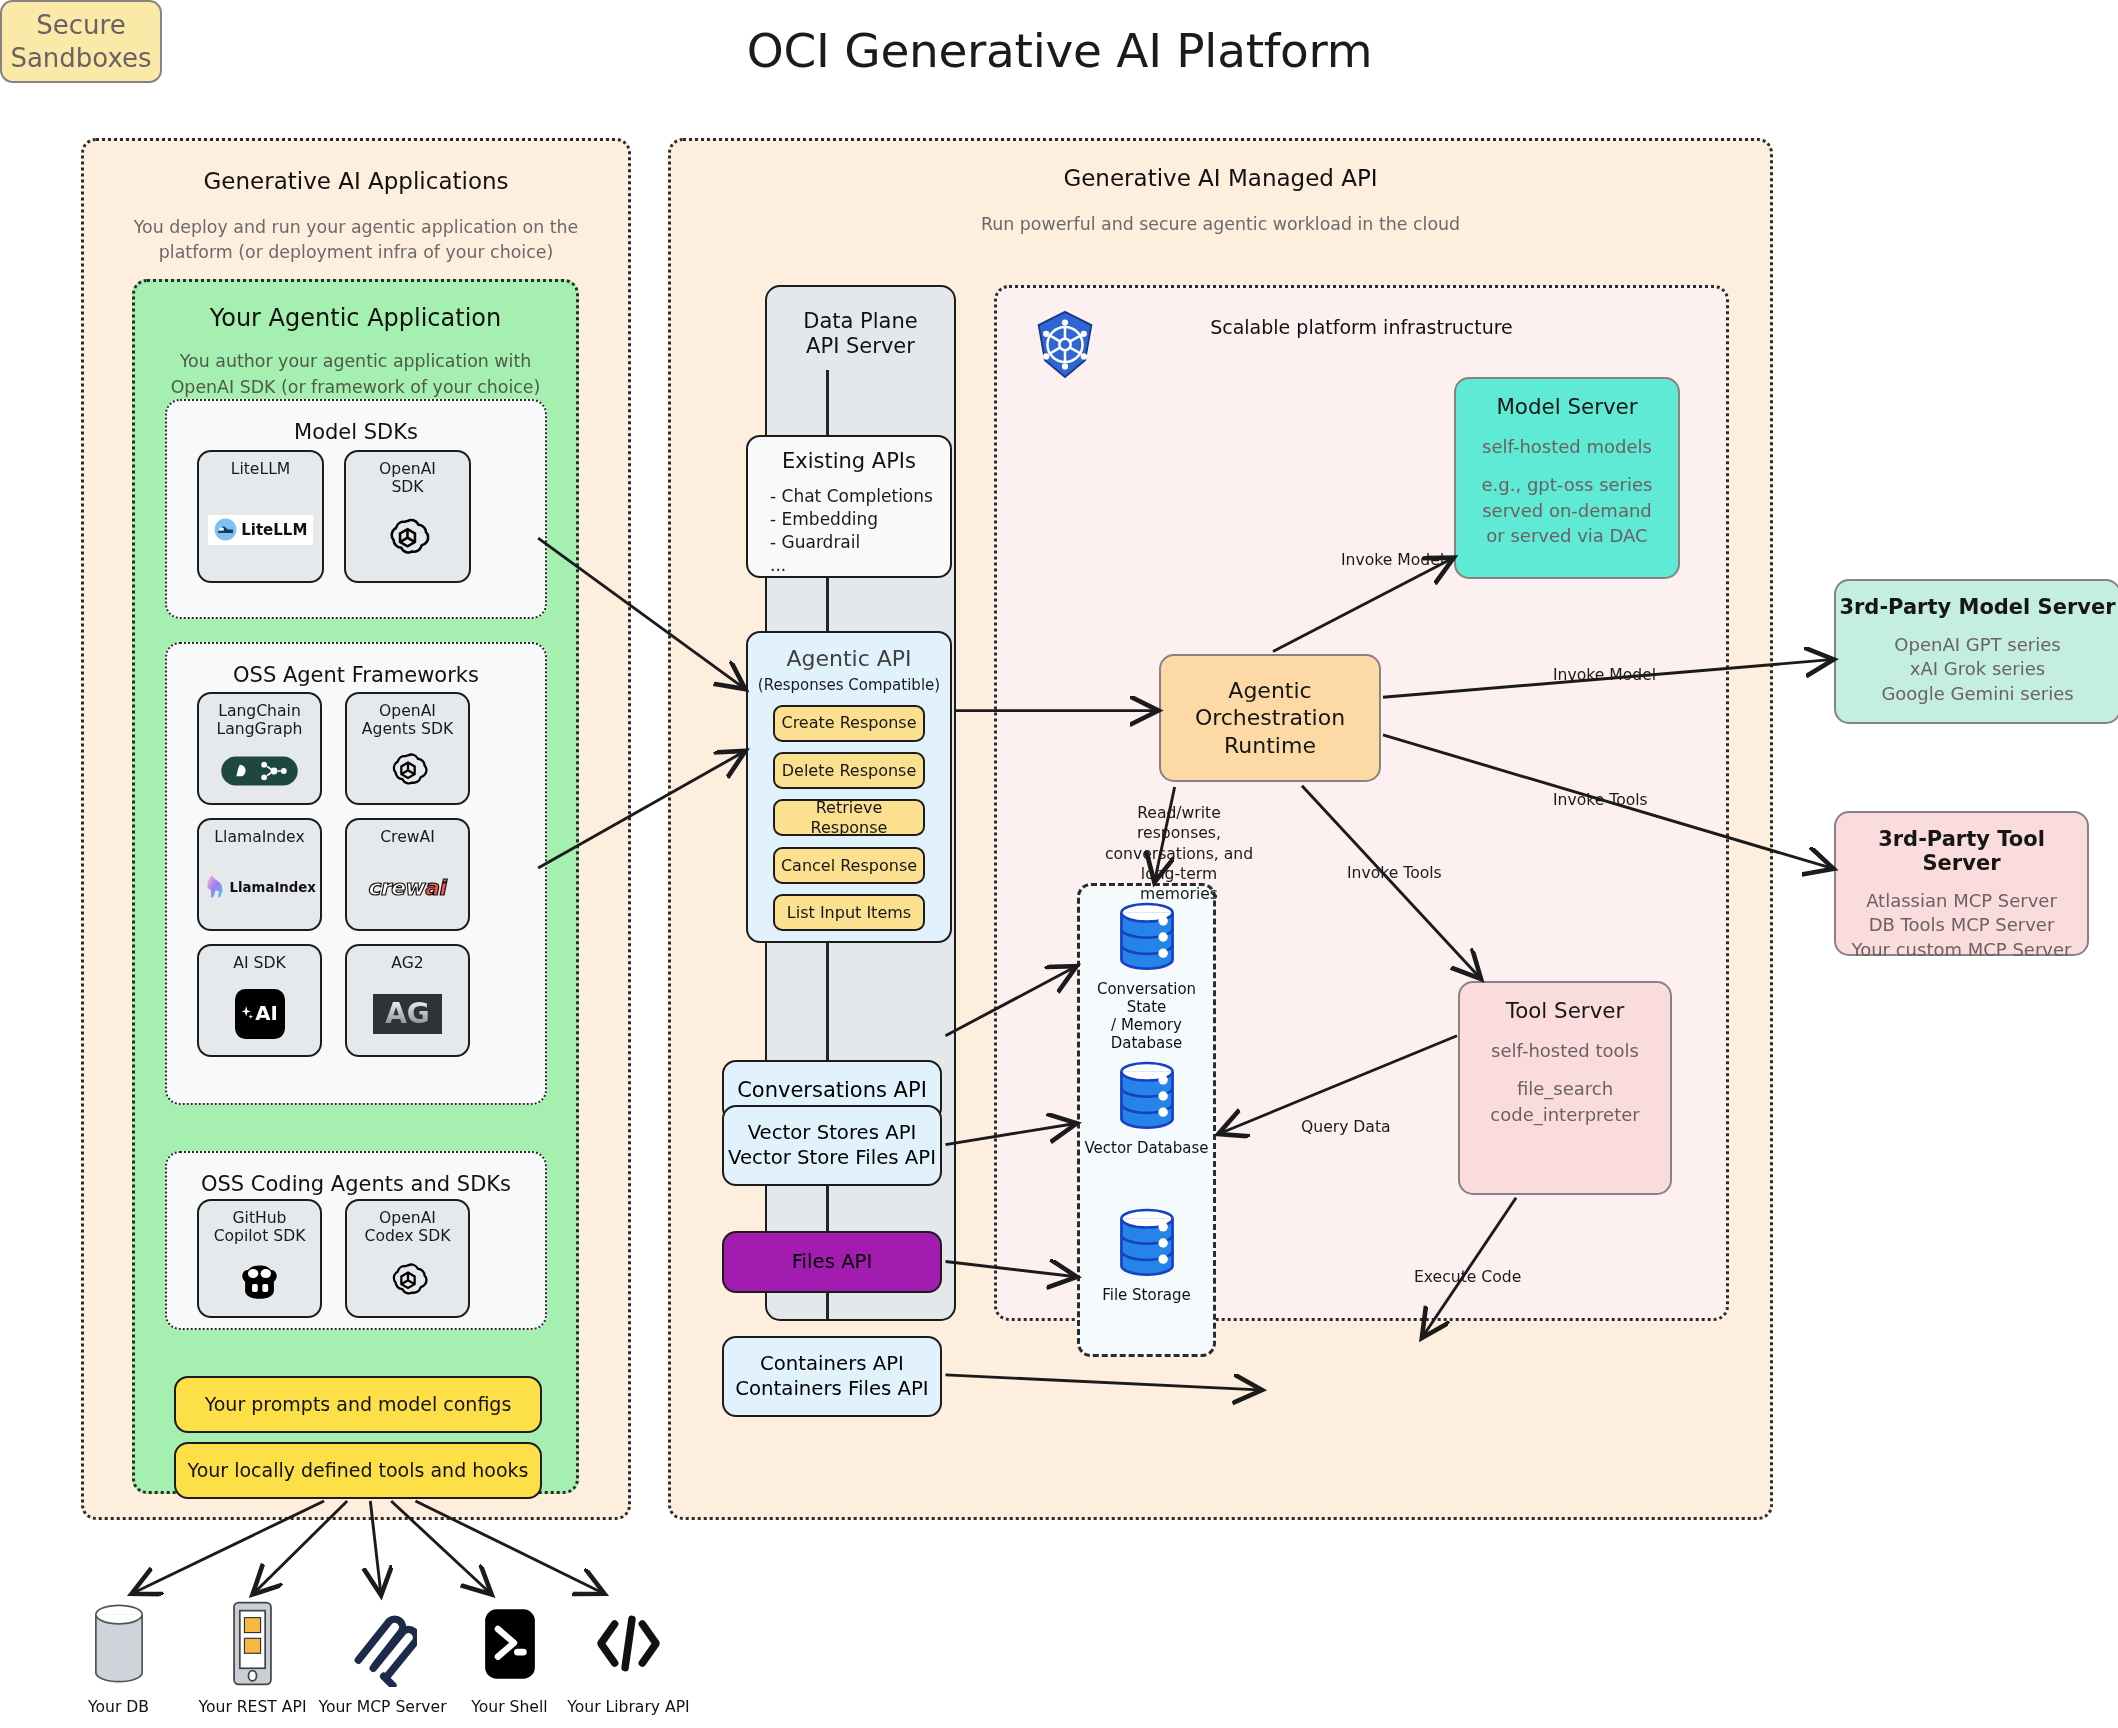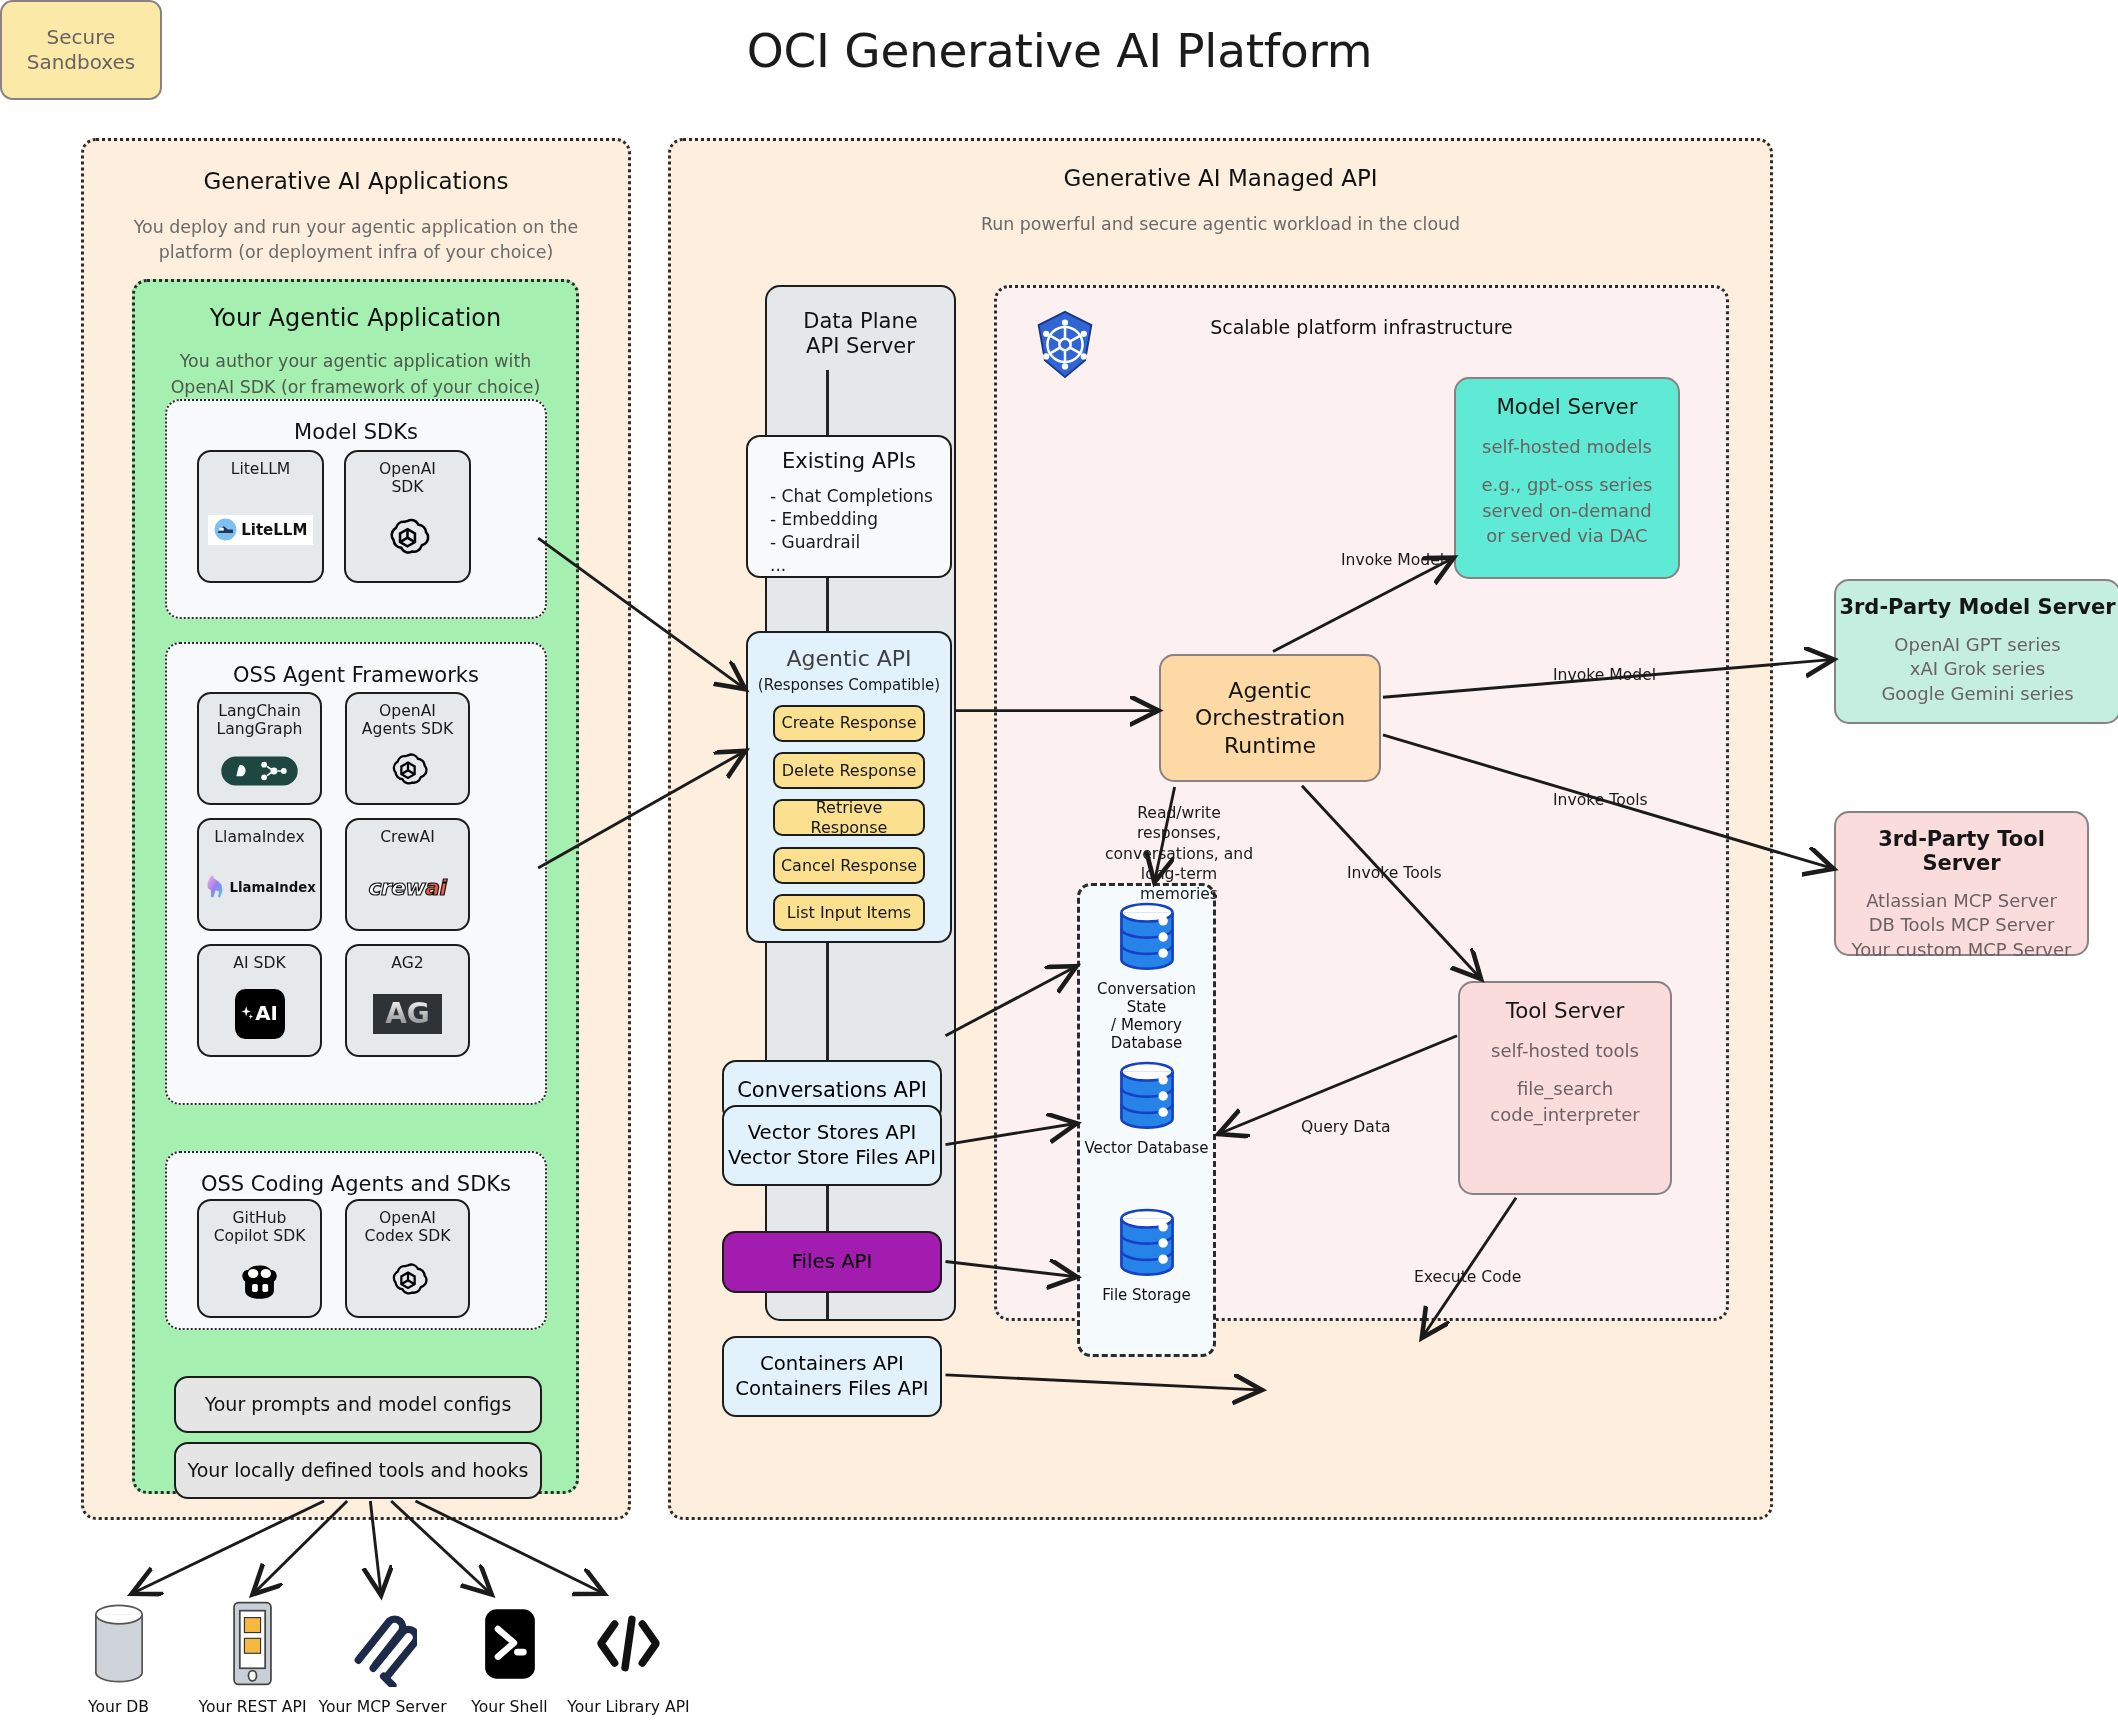--- a/index.html
+++ b/index.html
@@ -54,21 +54,21 @@
     position:absolute; background:#e6e9ec;
     border:2.9px solid #1c1c1c; border-radius:14px;
     display:flex; flex-direction:column; align-items:center; justify-content:flex-start;
     padding-top:9px;
   }
   .tile-label { font-size:15.6px; color:#1a1a1a; text-align:center; line-height:1.14; }
   .tile-logo  { flex:1; display:flex; align-items:center; justify-content:center; width:100%; }
 
   
   .bluebar {
-    position:absolute; background:#e5e5e5; border:2.9px solid #1c1c1c; border-radius:14px;
+    position:absolute; background:#fde047; border:2.9px solid #1c1c1c; border-radius:14px;
     display:flex; align-items:center; justify-content:center;
     font-size:19px; color:#111; text-align:center; line-height:1.2;
   }
   #prompts-bar { left:174px; top:1376px; width:368px; height:57px; }
   #tools-bar   { left:174px; top:1442px; width:368px; height:57px; }
 
   
   #managed-panel { left:668px; top:138px; width:1105px; height:1382px; background:#fdeedd; }
   #managed-panel > .panel-title { margin-top:24px; }
   #managed-panel > .panel-sub   { margin-top:21px; }
@@ -134,24 +134,24 @@
   .svc .body { font-size:18px; color:#6b6164; margin-top:15px; line-height:1.42; }
 
   #model-server   { left:1454px; top:377px;  width:226px; height:202px; background:#5eead4; }
   #orch-runtime   {
     left:1159px; top:654px; width:222px; height:128px; background:#fcd9a5;
     border:2.9px solid #8a8184; justify-content:center;
   }
   #orch-runtime .hdr { font-size:22px; margin-top:0; line-height:1.24; color:#161616; }
   #tool-server    { left:1458px; top:981px; width:214px; height:214px; background:#fbdcdc; }
   #secure-sandbox {
-    left:1262px; top:1345px; width:162px; height:100px; background:#fbeaa7;
+    left:1262px; top:1345px; width:162px; height:83px; background:#fbeaa7;
     border:2.9px solid #8a8184; border-radius:12.7px;
     display:flex; align-items:center; justify-content:center;
-    font-size:20px; color:#6b6164; text-align:center; line-height:1.24;
+    font-size:26px; color:#6b6164; text-align:center; line-height:1.24;
   }
 
   #third-model { position:absolute; left:1834px; top:579px; width:287px; height:145px; background:#c3eee0;
                  border:2.9px solid #8a8184; border-radius:15px; display:flex; flex-direction:column; align-items:center; text-align:center; }
   #third-tool  { position:absolute; left:1834px; top:811px; width:255px; height:145px; background:#fbdcdc;
                  border:2.9px solid #8a8184; border-radius:15px; display:flex; flex-direction:column; align-items:center; text-align:center; }
   #third-model .hdr, #third-tool .hdr { font-size:21px; color:#161616; margin-top:14px; font-weight:bold; }
   #third-model .body, #third-tool .body { font-size:18px; color:#6b6164; margin-top:14px; line-height:1.35; }
 
   

